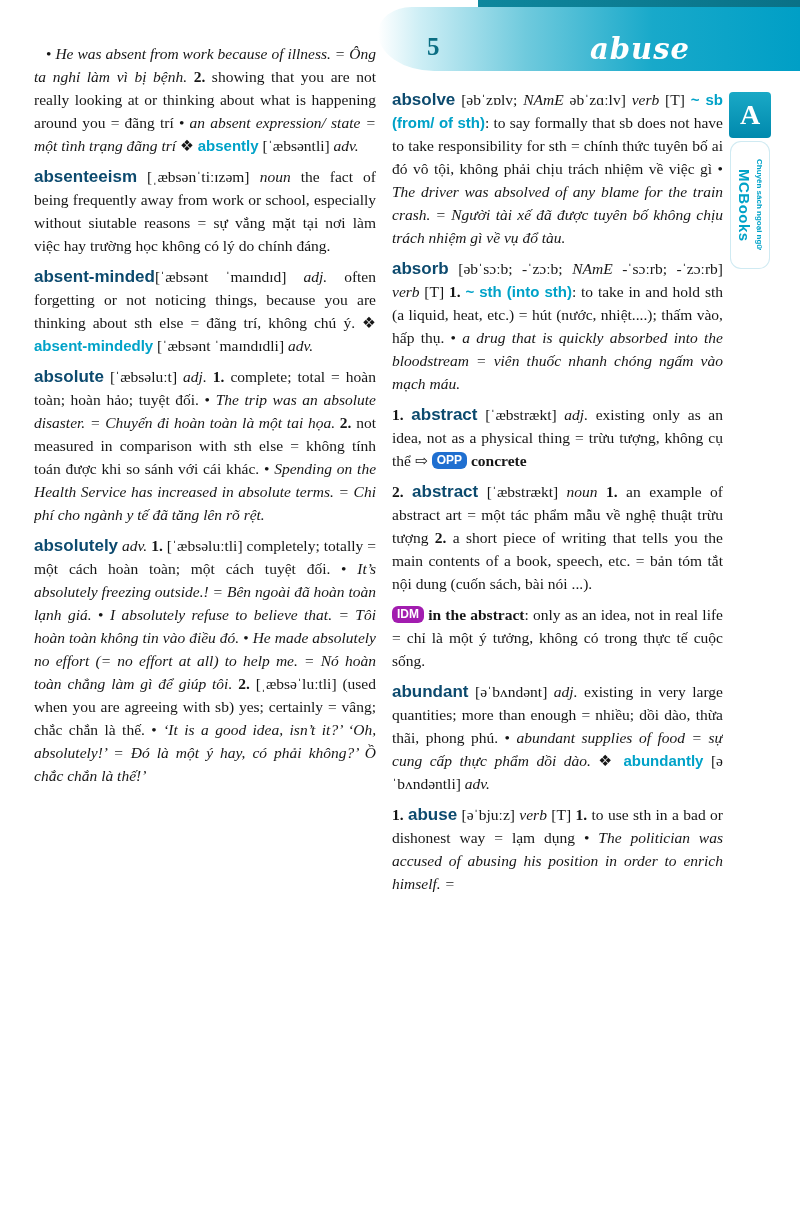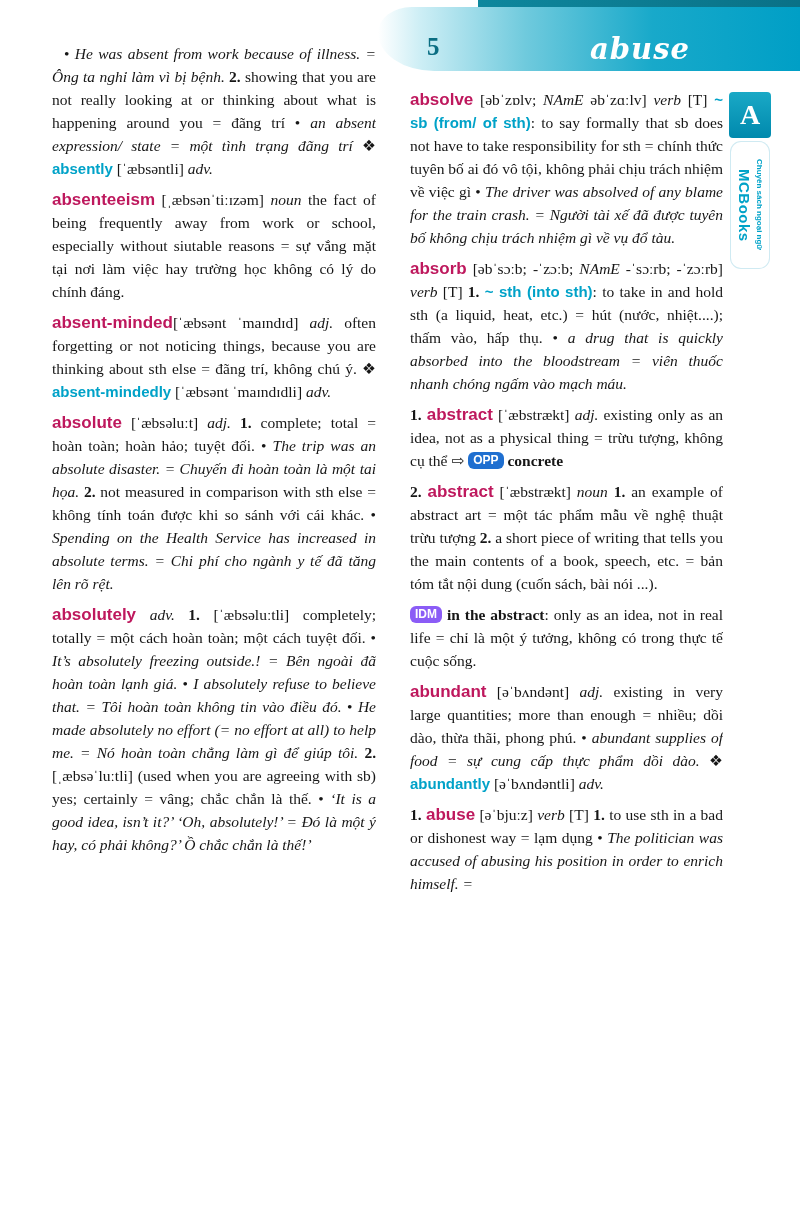--- a/index.html
+++ b/index.html
@@ -64,41 +64,41 @@
 
   
   .col {
     position:absolute; width:342px;
     text-align:justify;
     font-size:15.5px; line-height:23px;
     overflow:hidden;
   }
   .col-left  { left:34px;  top:42px; height:1182px; }
   .col-right { left:392px; top:88px; width:331px; height:1136px; }
-  .entry { margin-bottom:8px;margin-left:18px; }
+  .entry { margin-bottom:8px; }
   .entry.indent { text-indent:12px; }
 
   .run-b  { font-weight:bold; }
   .run-i  { font-style:italic; }
   .run-hw {
     font-family:"Liberation Sans",sans-serif; font-weight:bold;
-    color:#be185d; font-size:17px;
+    color:#0c4a6e; font-size:17px;
   }
   .run-tl {
     font-family:"Liberation Sans",sans-serif; font-weight:bold;
     color:#00a2c8; font-size:15px;
   }
   .badge-opp, .badge-idm {
     display:inline-block;
     font-family:"Liberation Sans",sans-serif; font-weight:bold; font-size:12px;
     color:#ffffff; padding:2px 5px 3px; border-radius:6px; line-height:1;
     vertical-align:2px;
   }
   .badge-opp { background:#1f6fd0; }
-  .badge-idm { background:#8b5cf6; }
+  .badge-idm { background:#a21caf; }
 </style>
 </head>
 <body>
 
 <div class="page">
 
   <header class="header">
     <div class="band-dark"></div>
     <div class="band-light"></div>
     <div class="page-number">5</div>

